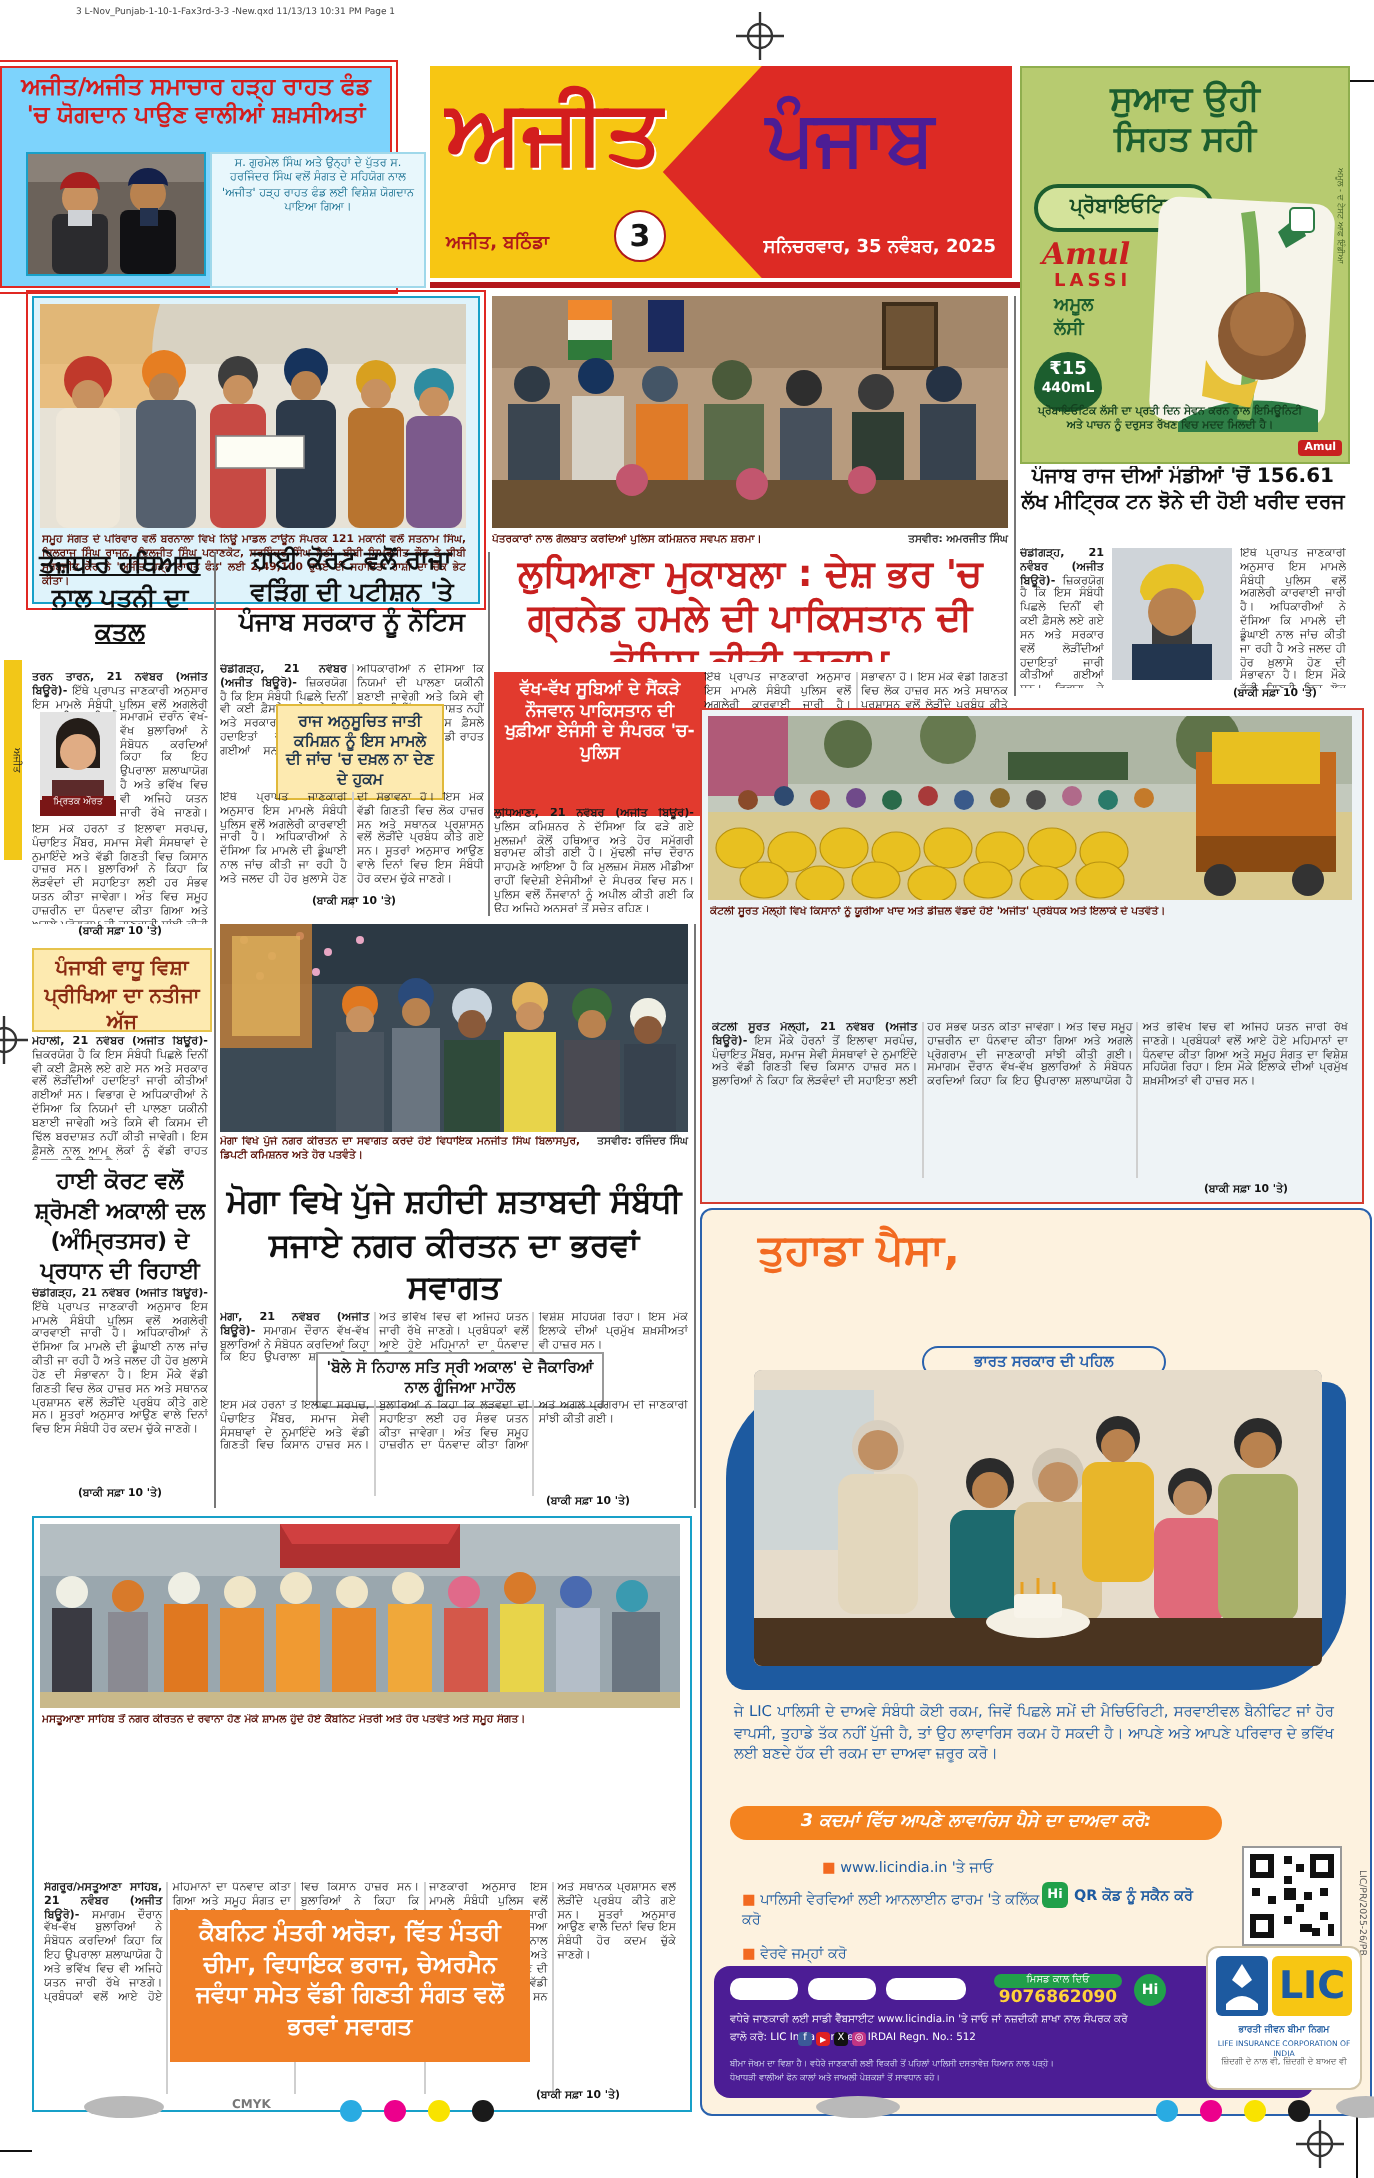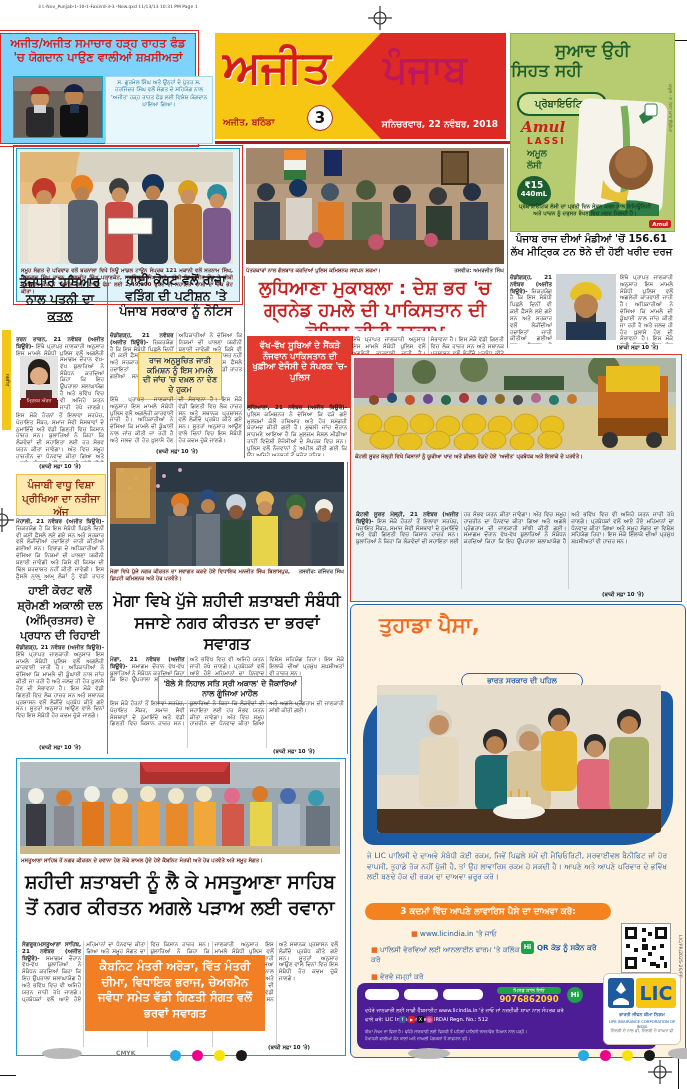--- a/index.html
+++ b/index.html
@@ -70,30 +70,30 @@
         <rect x="46" y="28" width="28" height="32" rx="4" fill="#111114"></rect>
         <rect x="56" y="27" width="9" height="9" fill="#24324e"></rect>
       </svg>
     </div>
     <div class="abs" style="left:104px;top:42px;width:102px;height:62px;background:#e8f7fc;border:0.8px solid #9fd8ea;padding:2px;font-size:5.6px;line-height:1.3;color:#106a8c;text-align:center;">ਸ. ਗੁਰਮੇਲ ਸਿੰਘ ਅਤੇ ਉਨ੍ਹਾਂ ਦੇ ਪੁੱਤਰ ਸ. ਹਰਜਿੰਦਰ ਸਿੰਘ ਵਲੋਂ ਸੰਗਤ ਦੇ ਸਹਿਯੋਗ ਨਾਲ 'ਅਜੀਤ' ਹੜ੍ਹ ਰਾਹਤ ਫੰਡ ਲਈ ਵਿਸ਼ੇਸ਼ ਯੋਗਦਾਨ ਪਾਇਆ ਗਿਆ।</div>
   </div>
 
   <div class="abs" style="left:215px;top:33px;width:291px;height:106px;background:#f7c613;">
     <div class="abs" style="left:0;top:0;width:100%;height:100%;background:#dd2a24;clip-path:polygon(57% 0%, 100% 0%, 100% 100%, 57% 100%, 40% 50%);"></div>
     <div class="abs" style="left:8px;top:8px;width:150px;font-size:44px;font-weight:bold;color:#d31d1d;text-shadow:1px 1px 0 #fff;">ਅਜੀਤ</div>
-    <div class="abs" style="left:168px;top:14px;width:120px;font-size:38px;font-weight:bold;color:#be185d;">ਪੰਜਾਬ</div>
+    <div class="abs" style="left:168px;top:14px;width:120px;font-size:38px;font-weight:bold;color:#4c1d95;">ਪੰਜਾਬ</div>
     <div class="abs" style="left:8px;top:84px;font-size:9px;font-weight:bold;color:#b01a1a;">ਅਜੀਤ, ਬਠਿੰਡਾ</div>
     <div class="abs" style="left:92px;top:72px;width:24px;height:24px;border:1.6px solid #b01a1a;border-radius:50%;background:#fff;text-align:center;font-size:15px;font-weight:bold;color:#141414;line-height:24px;">3</div>
-    <div class="abs" style="right:8px;top:86px;font-size:9px;font-weight:bold;color:#fff;">ਸਨਿਚਰਵਾਰ, 22 ਨਵੰਬਰ, 2018</div>
+    <div class="abs" style="right:8px;top:86px;font-size:9px;font-weight:bold;color:#fff;">ਸਨਿਚਰਵਾਰ, 35 ਨਵੰਬਰ, 2025</div>
   </div>
   <div class="abs" style="left:215px;top:141px;width:458px;height:3px;background:#b3171c;"></div>
 
   <div class="abs" style="left:510px;top:33px;width:163px;height:197px;background:#b7cb70;border:0.8px solid #8fae4e;">
     <div style="margin-top:6px;text-align:center;font-size:17px;font-weight:bold;color:#1c5e2e;">ਸੁਆਦ ਉਹੀ</div>
-    <div style="text-align:left;font-size:17px;font-weight:bold;color:#1c5e2e;">ਸਿਹਤ ਸਹੀ</div>
+    <div style="text-align:center;font-size:17px;font-weight:bold;color:#1c5e2e;">ਸਿਹਤ ਸਹੀ</div>
     <div class="abs" style="left:6px;top:58px;width:86px;height:20px;border:2px solid #1c5e2e;border-radius:12px;background:#d4e39b;text-align:center;font-size:10px;font-weight:bold;color:#174c25;line-height:19px;">ਪ੍ਰੋਬਾਇਓਟਿਕ</div>
     <div class="photo" style="left:58px;top:62px;width:100px;height:120px;background:transparent;">
       <svg viewBox="0 0 100 120" preserveAspectRatio="none">
         <rect x="8" y="4" width="88" height="112" rx="10" fill="#f6f4ea" transform="rotate(3 50 60)"></rect>
         <path d="M20 115 q30 -18 70 -6 l0 12 -70 0 z" fill="#2e7d46"></path>
         <path d="M55 10 q6 40 -2 104" stroke="#7cb05a" stroke-width="7" fill="none"></path>
         <circle cx="62" cy="72" r="22" fill="#8a5a33"></circle>
         <circle cx="62" cy="66" r="16" fill="#a87242"></circle>
         <path d="M34 84 q10 18 26 10 l-4 14 -24 -6 z" fill="#e8c23a"></path>
         <path d="M70 20 l10 -8 4 10 -10 6 z" fill="#2e7d46"></path>
@@ -384,21 +384,20 @@
             <rect x="230" y="40" width="22" height="52" fill="#e8d44a"></rect>
           <circle cx="268" cy="34" r="8" fill="#4a6ab0"></circle>
             <rect x="258" y="42" width="22" height="50" fill="#b4bec8"></rect>
           <circle cx="296" cy="36" r="8" fill="#3a9ab0"></circle>
             <rect x="286" y="44" width="24" height="48" fill="#6a7580"></rect>
         </g>
         <rect x="0" y="84" width="320" height="8" fill="#c9b98a"></rect>
       </svg>
     </div>
     <div class="cap" style="position:absolute;left:4px;top:98px;width:318px;height:10px;">ਮਸਤੂਆਣਾ ਸਾਹਿਬ ਤੋਂ ਨਗਰ ਕੀਰਤਨ ਦੇ ਰਵਾਨਾ ਹੋਣ ਮੌਕੇ ਸ਼ਾਮਲ ਹੁੰਦੇ ਹੋਏ ਕੈਬਨਿਟ ਮੰਤਰੀ ਅਤੇ ਹੋਰ ਪਤਵੰਤੇ ਅਤੇ ਸਮੂਹ ਸੰਗਤ।</div>
-    <div class="hl" style="position:absolute;left:3px;top:110px;width:320px;height:66px;font-size:19px;line-height:1.35;">ਸ਼ਹੀਦੀ ਸ਼ਤਾਬਦੀ ਨੂੰ ਲੈ ਕੇ ਮਸਤੂਆਣਾ ਸਾਹਿਬ ਤੋਂ ਨਗਰ ਕੀਰਤਨ ਅਗਲੇ ਪੜਾਅ ਲਈ ਰਵਾਨਾ</div>
     <div class="bodytxt cols5" style="position:absolute;left:5px;top:182px;width:316px;height:106px;">
       <b class="dl">ਸੰਗਰੂਰ/ਮਸਤੂਆਣਾ ਸਾਹਿਬ, 21 ਨਵੰਬਰ (ਅਜੀਤ ਬਿਊਰੋ)-</b>
       <span>ਸਮਾਗਮ ਦੌਰਾਨ ਵੱਖ-ਵੱਖ ਬੁਲਾਰਿਆਂ ਨੇ ਸੰਬੋਧਨ ਕਰਦਿਆਂ ਕਿਹਾ ਕਿ ਇਹ ਉਪਰਾਲਾ ਸ਼ਲਾਘਾਯੋਗ ਹੈ ਅਤੇ ਭਵਿੱਖ ਵਿਚ ਵੀ ਅਜਿਹੇ ਯਤਨ ਜਾਰੀ ਰੱਖੇ ਜਾਣਗੇ। ਪ੍ਰਬੰਧਕਾਂ ਵਲੋਂ ਆਏ ਹੋਏ ਮਹਿਮਾਨਾਂ ਦਾ ਧੰਨਵਾਦ ਕੀਤਾ ਗਿਆ ਅਤੇ ਸਮੂਹ ਸੰਗਤ ਦਾ ਵਿਸ਼ੇਸ਼ ਸਹਿਯੋਗ ਰਿਹਾ। ਇਸ ਮੌਕੇ ਇਲਾਕੇ ਦੀਆਂ ਪ੍ਰਮੁੱਖ ਸ਼ਖ਼ਸੀਅਤਾਂ ਵੀ ਹਾਜ਼ਰ ਸਨ।</span>
       <span>ਇਸ ਮੌਕੇ ਹੋਰਨਾਂ ਤੋਂ ਇਲਾਵਾ ਸਰਪੰਚ, ਪੰਚਾਇਤ ਮੈਂਬਰ, ਸਮਾਜ ਸੇਵੀ ਸੰਸਥਾਵਾਂ ਦੇ ਨੁਮਾਇੰਦੇ ਅਤੇ ਵੱਡੀ ਗਿਣਤੀ ਵਿਚ ਕਿਸਾਨ ਹਾਜ਼ਰ ਸਨ। ਬੁਲਾਰਿਆਂ ਨੇ ਕਿਹਾ ਕਿ ਲੋੜਵੰਦਾਂ ਦੀ ਸਹਾਇਤਾ ਲਈ ਹਰ ਸੰਭਵ ਯਤਨ ਕੀਤਾ ਜਾਵੇਗਾ। ਅੰਤ ਵਿਚ ਸਮੂਹ ਹਾਜ਼ਰੀਨ ਦਾ ਧੰਨਵਾਦ ਕੀਤਾ ਗਿਆ ਅਤੇ ਅਗਲੇ ਪ੍ਰੋਗਰਾਮ ਦੀ ਜਾਣਕਾਰੀ ਸਾਂਝੀ ਕੀਤੀ ਗਈ।</span>
       <span>ਇੱਥੇ ਪ੍ਰਾਪਤ ਜਾਣਕਾਰੀ ਅਨੁਸਾਰ ਇਸ ਮਾਮਲੇ ਸੰਬੰਧੀ ਪੁਲਿਸ ਵਲੋਂ ਅਗਲੇਰੀ ਕਾਰਵਾਈ ਜਾਰੀ ਹੈ। ਅਧਿਕਾਰੀਆਂ ਨੇ ਦੱਸਿਆ ਕਿ ਮਾਮਲੇ ਦੀ ਡੂੰਘਾਈ ਨਾਲ ਜਾਂਚ ਕੀਤੀ ਜਾ ਰਹੀ ਹੈ ਅਤੇ ਜਲਦ ਹੀ ਹੋਰ ਖ਼ੁਲਾਸੇ ਹੋਣ ਦੀ ਸੰਭਾਵਨਾ ਹੈ। ਇਸ ਮੌਕੇ ਵੱਡੀ ਗਿਣਤੀ ਵਿਚ ਲੋਕ ਹਾਜ਼ਰ ਸਨ ਅਤੇ ਸਥਾਨਕ ਪ੍ਰਸ਼ਾਸਨ ਵਲੋਂ ਲੋੜੀਂਦੇ ਪ੍ਰਬੰਧ ਕੀਤੇ ਗਏ ਸਨ। ਸੂਤਰਾਂ ਅਨੁਸਾਰ ਆਉਣ ਵਾਲੇ ਦਿਨਾਂ ਵਿਚ ਇਸ ਸੰਬੰਧੀ ਹੋਰ ਕਦਮ ਚੁੱਕੇ ਜਾਣਗੇ।</span>
     </div>
     <div class="box-orange" style="position:absolute;left:68px;top:196px;width:172px;height:68px;padding:4px;font-size:11.5px;line-height:1.35;">ਕੈਬਨਿਟ ਮੰਤਰੀ ਅਰੋੜਾ, ਵਿੱਤ ਮੰਤਰੀ ਚੀਮਾ, ਵਿਧਾਇਕ ਭਰਾਜ, ਚੇਅਰਮੈਨ ਜਵੰਧਾ ਸਮੇਤ ਵੱਡੀ ਗਿਣਤੀ ਸੰਗਤ ਵਲੋਂ ਭਰਵਾਂ ਸਵਾਗਤ</div>
     <div class="cont" style="position:absolute;right:6px;bottom:4px;width:100px;">(ਬਾਕੀ ਸਫ਼ਾ 10 'ਤੇ)</div>
   </div>
 
@@ -435,21 +434,21 @@
         <ellipse cx="142" cy="126" rx="26" ry="8" fill="#f4f0e4"></ellipse>
         <rect x="130" y="112" width="24" height="12" rx="2" fill="#f8f4ea"></rect>
         <g stroke="#e8a020" stroke-width="1.5">
             <line x1="134" y1="106" x2="134" y2="112"></line>
             <line x1="142" y1="104" x2="142" y2="112"></line>
             <line x1="150" y1="106" x2="150" y2="112"></line>
           </g>
       </svg>
     </div>
     <div style="position:absolute;left:16px;top:246px;width:300px;font-size:7.4px;line-height:1.45;color:#1d5aa0;text-align:justify;">ਜੇ LIC ਪਾਲਿਸੀ ਦੇ ਦਾਅਵੇ ਸੰਬੰਧੀ ਕੋਈ ਰਕਮ, ਜਿਵੇਂ ਪਿਛਲੇ ਸਮੇਂ ਦੀ ਮੈਚਿਓਰਿਟੀ, ਸਰਵਾਈਵਲ ਬੈਨੀਫਿਟ ਜਾਂ ਹੋਰ ਵਾਪਸੀ, ਤੁਹਾਡੇ ਤੱਕ ਨਹੀਂ ਪੁੱਜੀ ਹੈ, ਤਾਂ ਉਹ ਲਾਵਾਰਿਸ ਰਕਮ ਹੋ ਸਕਦੀ ਹੈ। ਆਪਣੇ ਅਤੇ ਆਪਣੇ ਪਰਿਵਾਰ ਦੇ ਭਵਿੱਖ ਲਈ ਬਣਦੇ ਹੱਕ ਦੀ ਰਕਮ ਦਾ ਦਾਅਵਾ ਜ਼ਰੂਰ ਕਰੋ।</div>
-    <div class="pill" style="position:absolute;left:14px;top:298px;width:246px;height:17px;background:#f4831f;color:#fff;font-size:8.8px;font-weight:bold;text-align:center;line-height:16px;">3 ਕਦਮਾਂ ਵਿੱਚ ਆਪਣੇ ਲਾਵਾਰਿਸ ਪੈਸੇ ਦਾ ਦਾਅਵਾ ਕਰੋ:</div>
+    <div class="pill" style="position:absolute;left:14px;top:298px;width:246px;height:17px;background:#f4831f;color:#fff;font-size:8.8px;font-weight:bold;text-align:center;line-height:16px;font-style:italic;">3 ਕਦਮਾਂ ਵਿੱਚ ਆਪਣੇ ਲਾਵਾਰਿਸ ਪੈਸੇ ਦਾ ਦਾਅਵਾ ਕਰੋ:</div>
     <div style="position:absolute;left:20px;top:324px;width:160px;">
       <div style="font-size:7.2px;color:#1d5aa0;margin-bottom:7px;padding-left:40px;"><span style="color:#f26a21;">■</span> <span>www.licindia.in 'ਤੇ ਜਾਓ</span></div>
       <div style="font-size:7.2px;color:#1d5aa0;margin-bottom:7px;line-height:1.4;"><span style="color:#f26a21;">■</span> <span>ਪਾਲਿਸੀ ਵੇਰਵਿਆਂ ਲਈ ਆਨਲਾਈਨ ਫਾਰਮ 'ਤੇ ਕਲਿੱਕ ਕਰੋ</span></div>
       <div style="font-size:7.2px;color:#1d5aa0;"><span style="color:#f26a21;">■</span> <span>ਵੇਰਵੇ ਜਮ੍ਹਾਂ ਕਰੋ</span></div>
     </div>
     <div style="position:absolute;left:170px;top:336px;display:flex;align-items:center;gap:3px;">
       <span style="display:inline-block;width:13px;height:13px;background:#21a04a;border-radius:3px;color:#fff;font-size:6.5px;font-weight:bold;text-align:center;line-height:13px;">Hi</span>
       <span style="font-size:7.2px;color:#1d5aa0;font-weight:bold;">QR ਕੋਡ ਨੂੰ ਸਕੈਨ ਕਰੋ</span>
     </div>
     <div class="photo" style="left:270px;top:318px;width:48px;height:48px;background:#fff;border:1px solid #999;">

